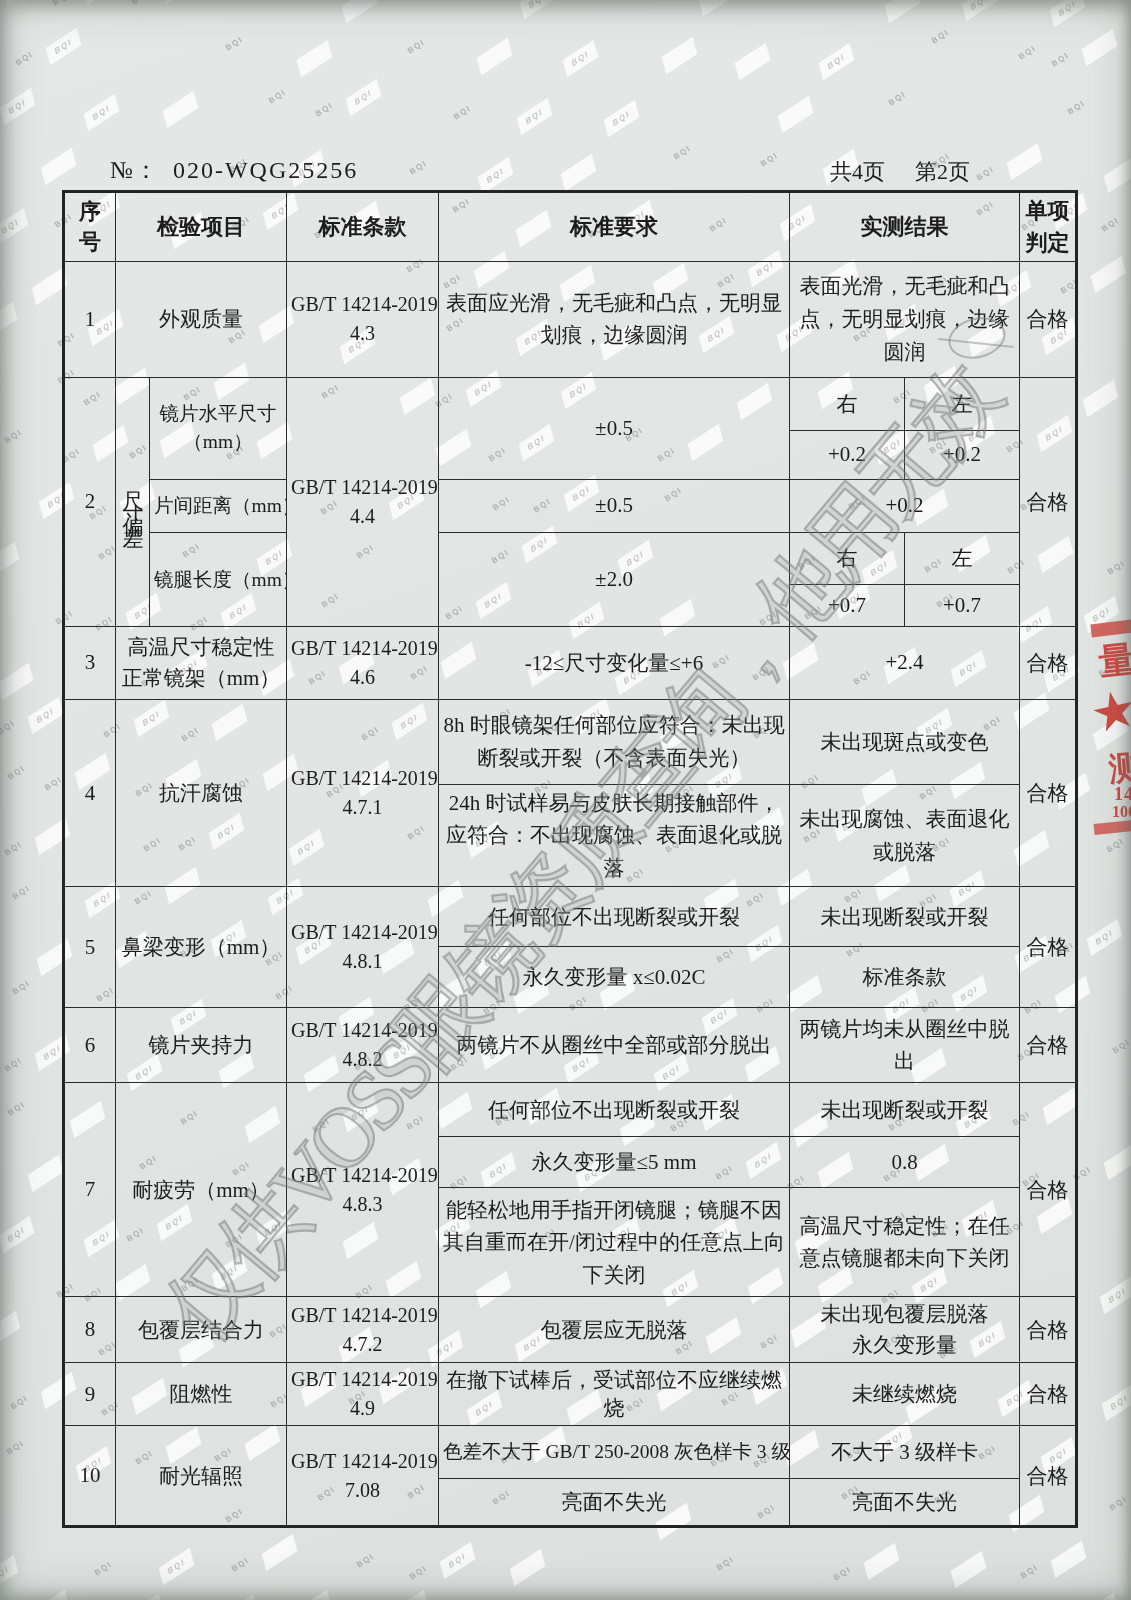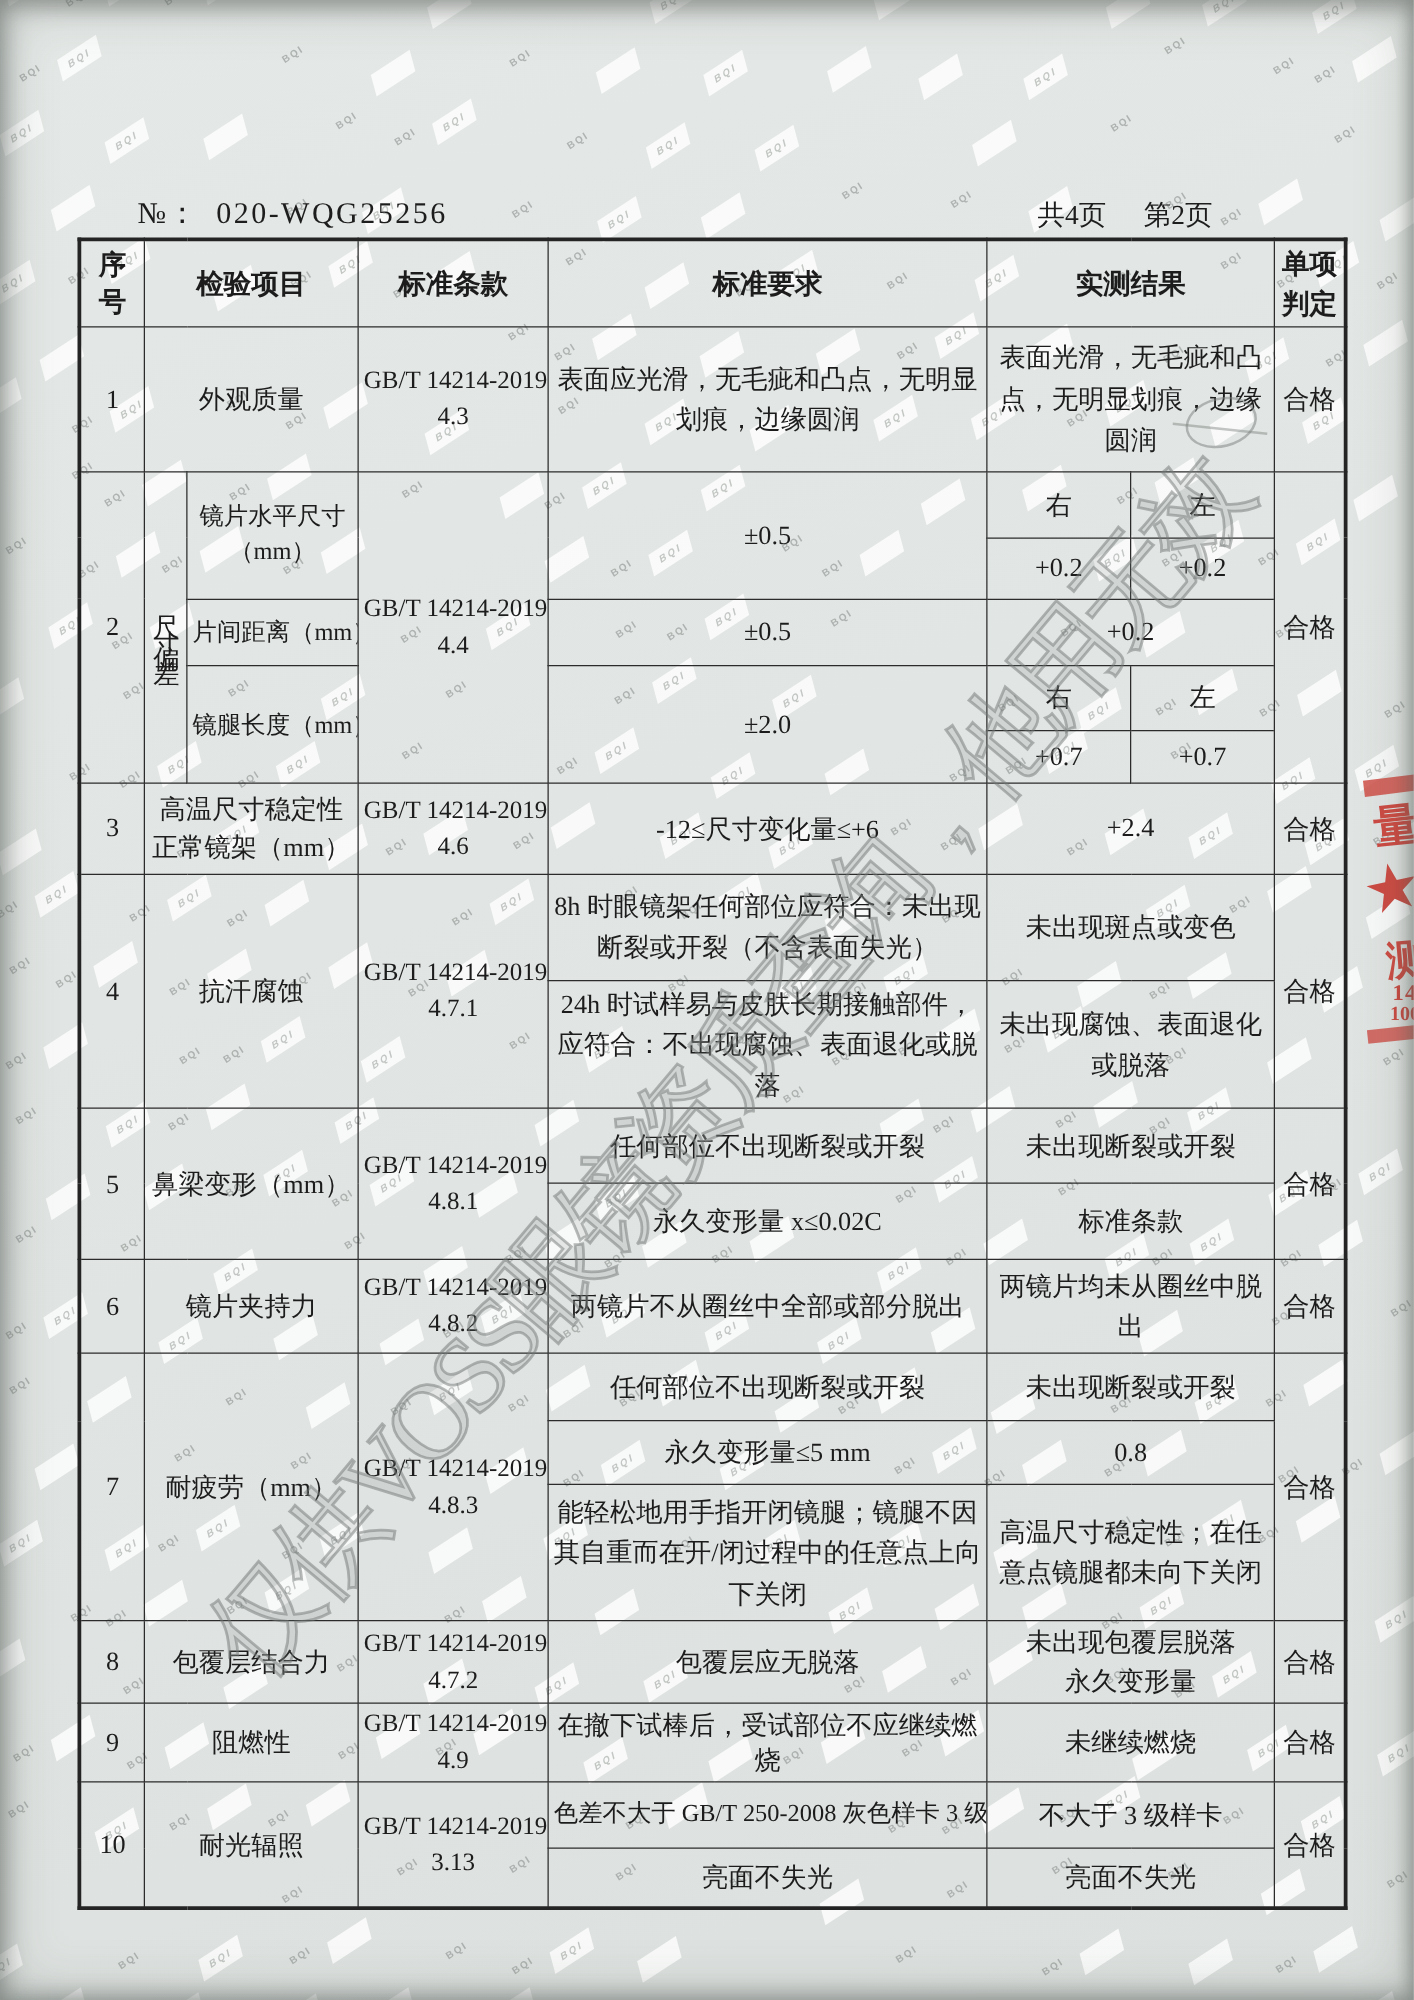--- a/index.html
+++ b/index.html
@@ -761,21 +761,21 @@
       <td>在撤下试棒后，受试部位不应继续燃烧</td>
       <td colspan="2">未继续燃烧</td>
       <td>合格</td>
     </tr>
 
     <tr style="height:53px">
       <td rowspan="2">10</td>
       <td rowspan="2" colspan="2">耐光辐照</td>
       <td rowspan="2" class="clause">
         <span class="blk">GB/T 14214-2019</span>
-        <span class="blk">3.13</span>
+        <span class="blk">7.08</span>
       </td>
       <td class="l tight">色差不大于 GB/T 250-2008 灰色样卡 3 级</td>
       <td colspan="2">不大于 3 级样卡</td>
       <td rowspan="2">合格</td>
     </tr>
 
     <tr style="height:48px">
       <td>亮面不失光</td>
       <td colspan="2">亮面不失光</td>
     </tr>

